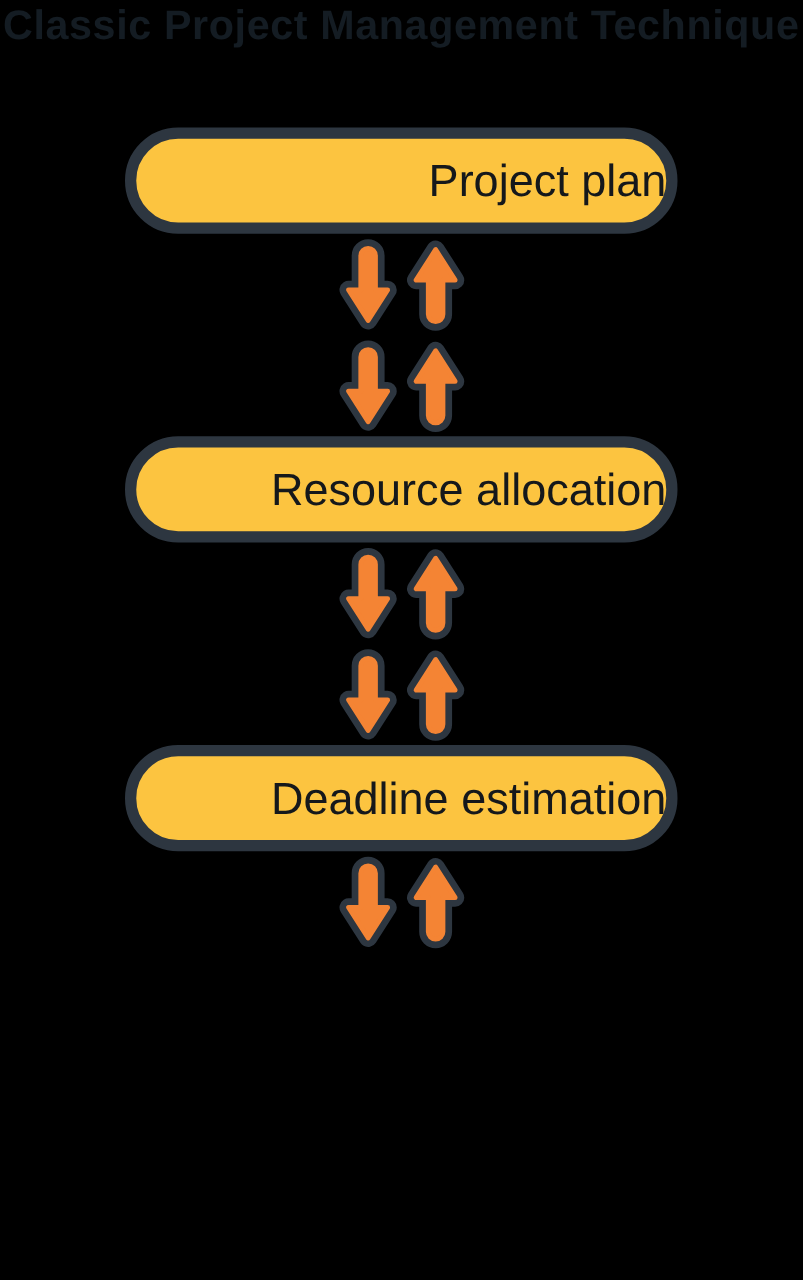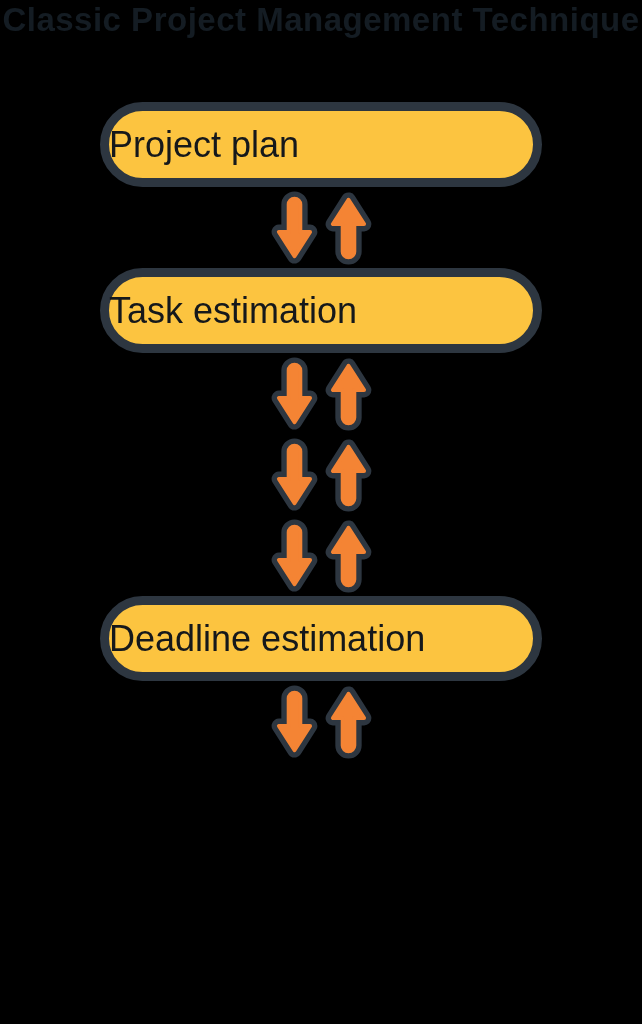--- a/index.html
+++ b/index.html
@@ -46,21 +46,21 @@
     align-items: center;
   }
   .step-box {
     width: 442px;
     height: 85px;
     background: var(--step-fill);
     border: 9px solid var(--step-border);
     border-radius: 44px;
     display: flex;
     align-items: center;
-    justify-content: flex-start;
+    justify-content: flex-end;
   }
   .step-label {
     font-size: 36px;
     color: var(--step-text);
     white-space: nowrap;
   }
   .connector {
     height: 81px;
     display: flex;
     flex-direction: row;
@@ -104,35 +104,35 @@
       <svg class="arrow-svg" viewBox="0 0 48 80">
         <path class="arrow-outline-path" d="M18,16 A6,6 0 0 1 30,16 L30,44 L40,44 L24,69 L8,44 L18,44 Z"></path>
         <path class="arrow-fill-path" d="M18,16 A6,6 0 0 1 30,16 L30,44 L40,44 L24,69 L8,44 L18,44 Z"></path>
       </svg>
       <svg class="arrow-svg" viewBox="0 0 48 80">
         <path class="arrow-outline-path" d="M18,64 A6,6 0 0 0 30,64 L30,36 L40,36 L24,11 L8,36 L18,36 Z"></path>
         <path class="arrow-fill-path" d="M18,64 A6,6 0 0 0 30,64 L30,36 L40,36 L24,11 L8,36 L18,36 Z"></path>
       </svg>
     </div>
 
-    <div class="step-box">
-      <span class="step-label">Task estimation</span>
-    </div>
 
     <div class="connector">
       <svg class="arrow-svg" viewBox="0 0 48 80">
         <path class="arrow-outline-path" d="M18,16 A6,6 0 0 1 30,16 L30,44 L40,44 L24,69 L8,44 L18,44 Z"></path>
         <path class="arrow-fill-path" d="M18,16 A6,6 0 0 1 30,16 L30,44 L40,44 L24,69 L8,44 L18,44 Z"></path>
       </svg>
       <svg class="arrow-svg" viewBox="0 0 48 80">
         <path class="arrow-outline-path" d="M18,64 A6,6 0 0 0 30,64 L30,36 L40,36 L24,11 L8,36 L18,36 Z"></path>
         <path class="arrow-fill-path" d="M18,64 A6,6 0 0 0 30,64 L30,36 L40,36 L24,11 L8,36 L18,36 Z"></path>
       </svg>
     </div>
 
+    <div class="step-box">
+      <span class="step-label">Resource allocation</span>
+    </div>
 
     <div class="connector">
       <svg class="arrow-svg" viewBox="0 0 48 80">
         <path class="arrow-outline-path" d="M18,16 A6,6 0 0 1 30,16 L30,44 L40,44 L24,69 L8,44 L18,44 Z"></path>
         <path class="arrow-fill-path" d="M18,16 A6,6 0 0 1 30,16 L30,44 L40,44 L24,69 L8,44 L18,44 Z"></path>
       </svg>
       <svg class="arrow-svg" viewBox="0 0 48 80">
         <path class="arrow-outline-path" d="M18,64 A6,6 0 0 0 30,64 L30,36 L40,36 L24,11 L8,36 L18,36 Z"></path>
         <path class="arrow-fill-path" d="M18,64 A6,6 0 0 0 30,64 L30,36 L40,36 L24,11 L8,36 L18,36 Z"></path>
       </svg>

